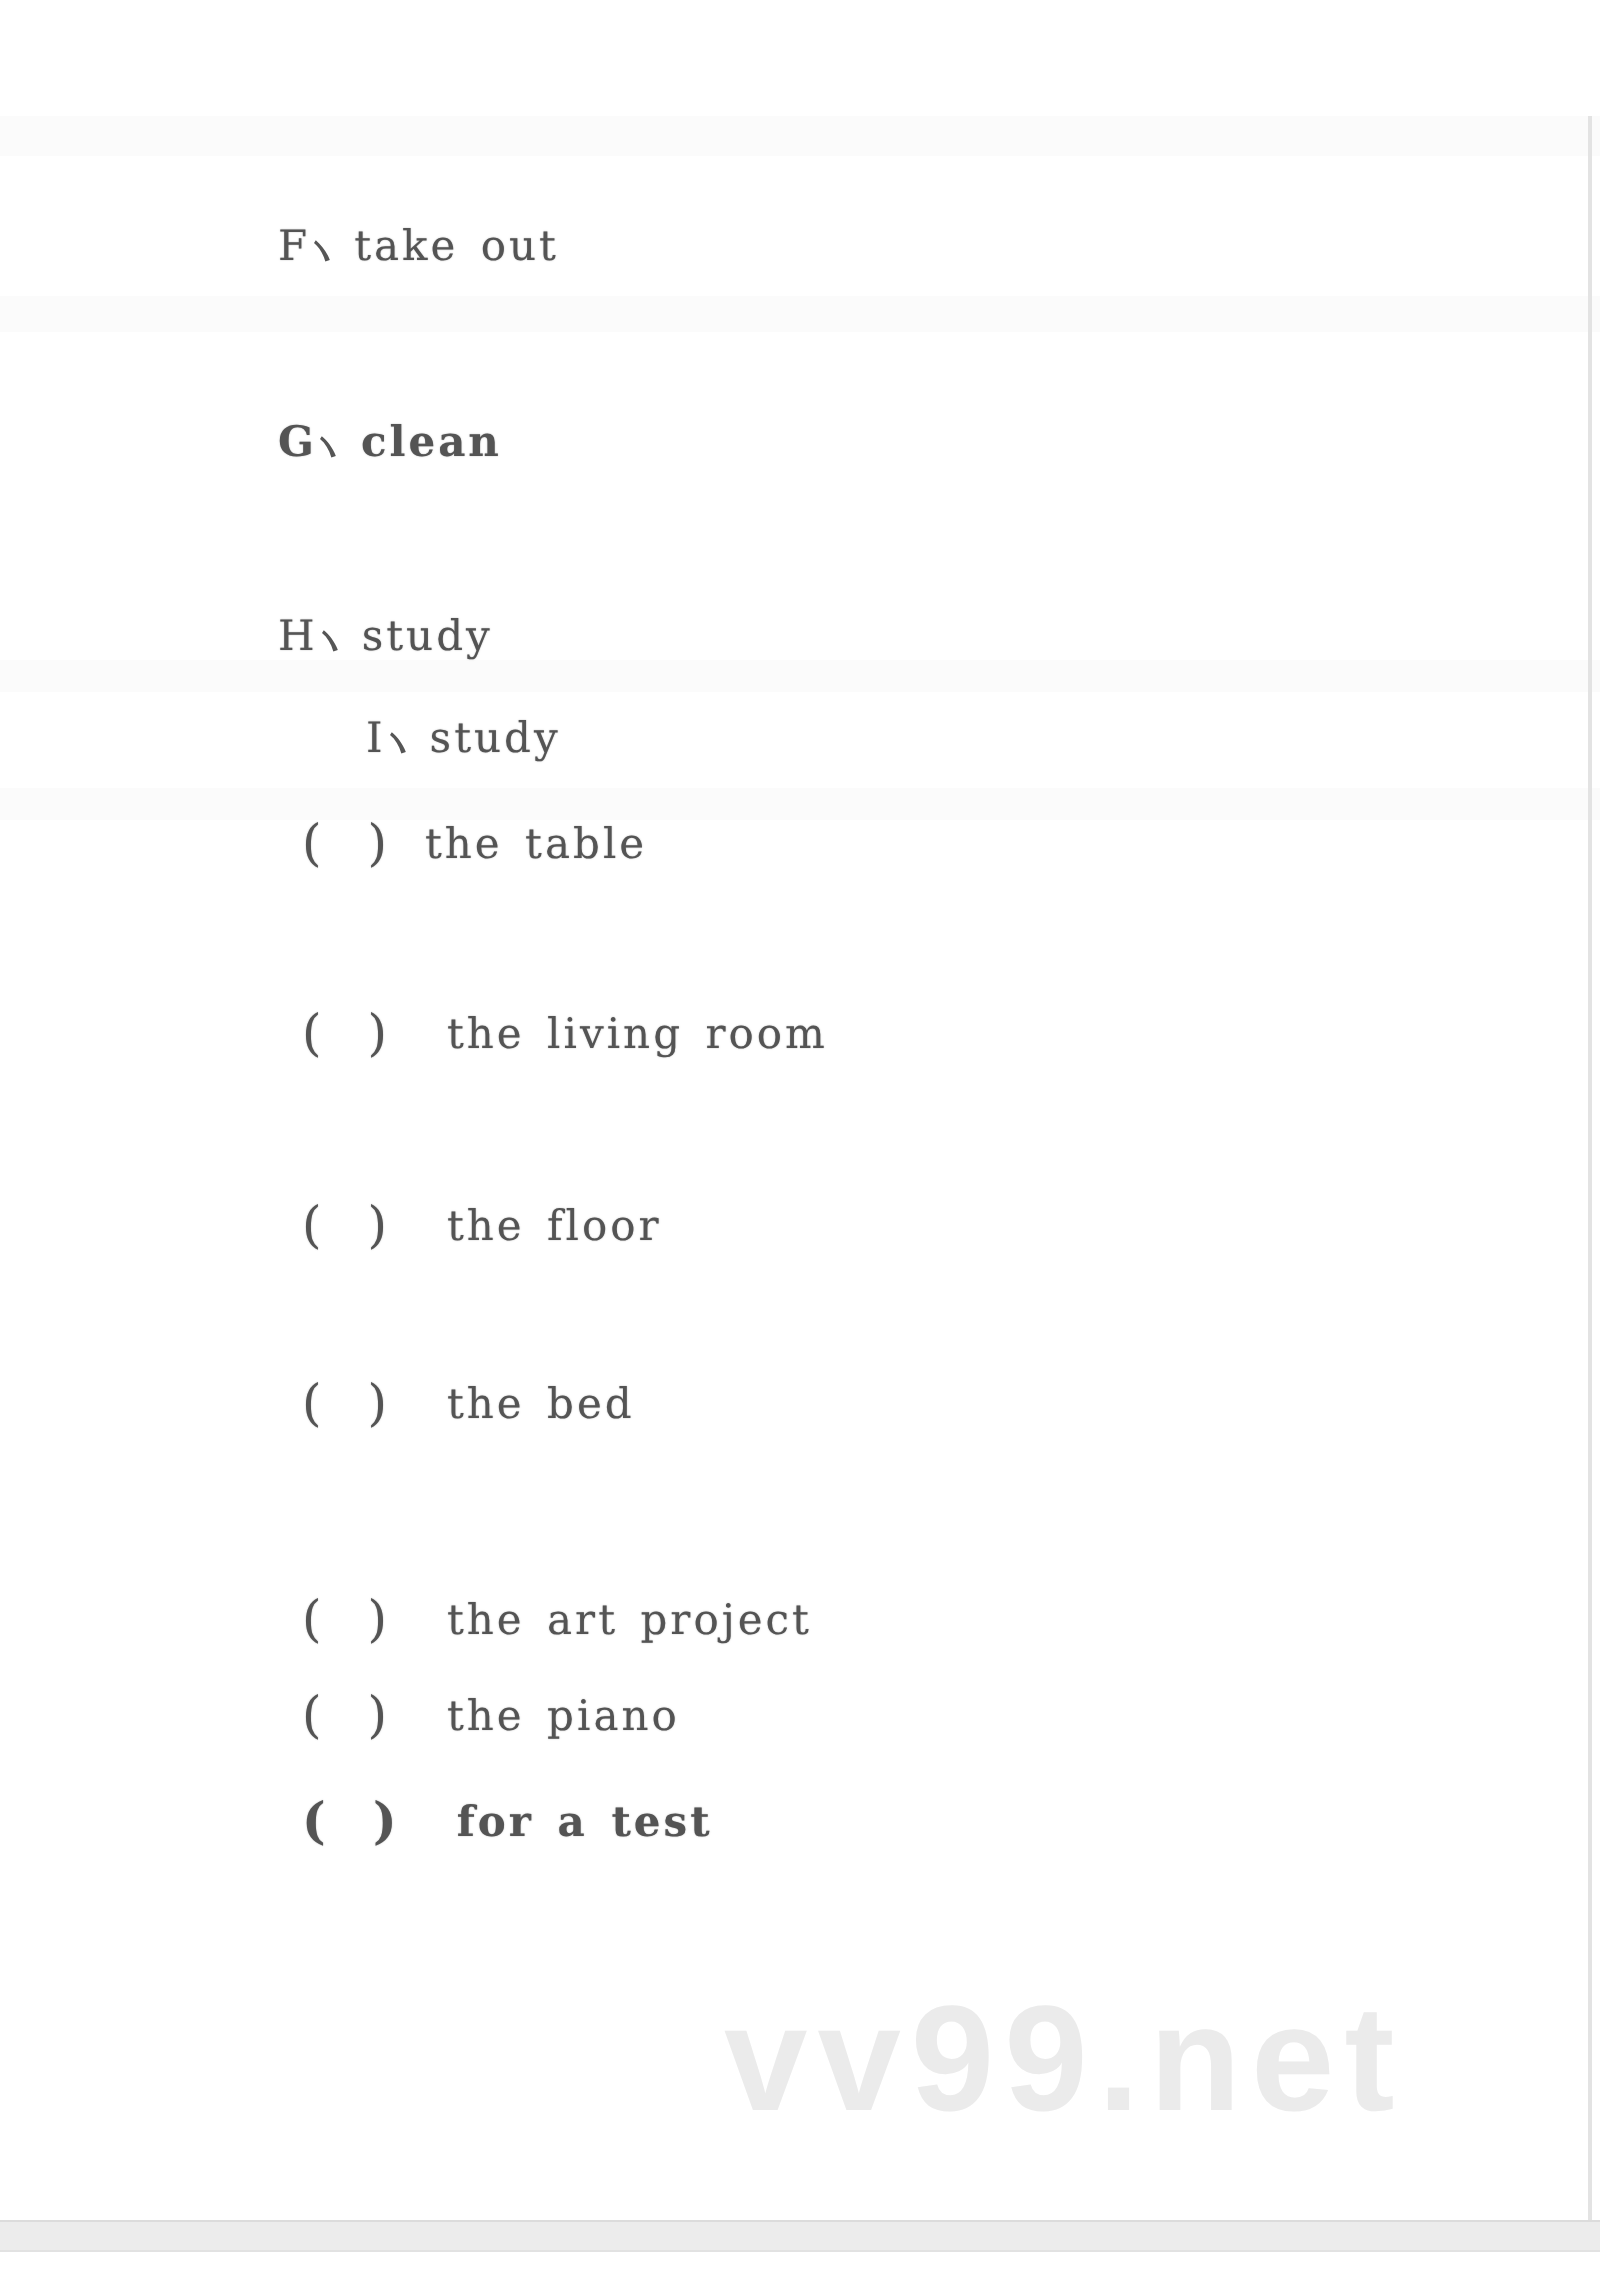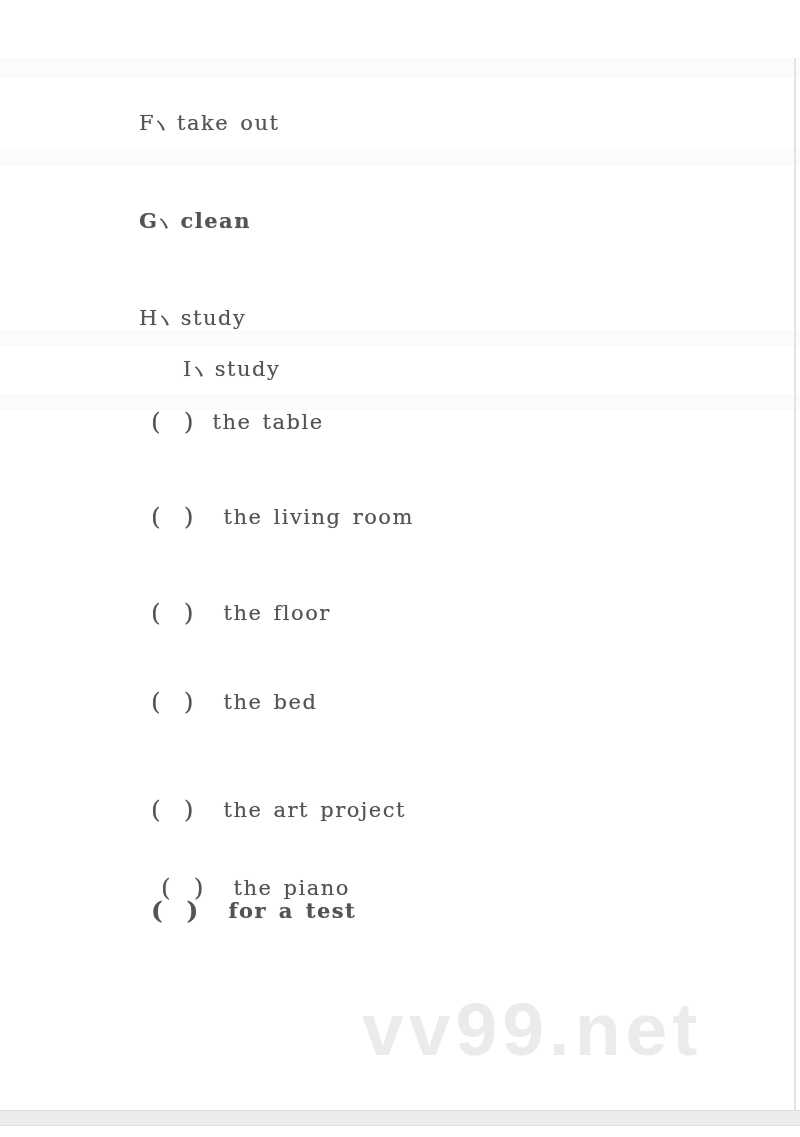--- a/index.html
+++ b/index.html
@@ -61,21 +61,21 @@
   .match { left: 151px; }
   .l-f  { top: 108px; }
   .l-g  { top: 206px; font-weight: bold; }
   .l-h  { top: 303px; }
   .l-i  { top: 354px; margin-left: 44px; }
   .l-t1 { top: 407px; }
   .l-t2 { top: 502px; }
   .l-t3 { top: 598px; }
   .l-t4 { top: 651px; margin-top: 36px; }
   .l-t5 { top: 748px; margin-top: 47px; }
-  .l-t6 { top: 873px; margin-left: 10px; }
+  .l-t6 { top: 843px; }
   .l-t7 { top: 896px; font-weight: bold; }
   
   .dun {
     display: inline-block;
     width: 9px;
     height: 11px;
     margin: 0 11px 0 2px;
     vertical-align: -1px;
   }
   .dun svg { display: block; }

